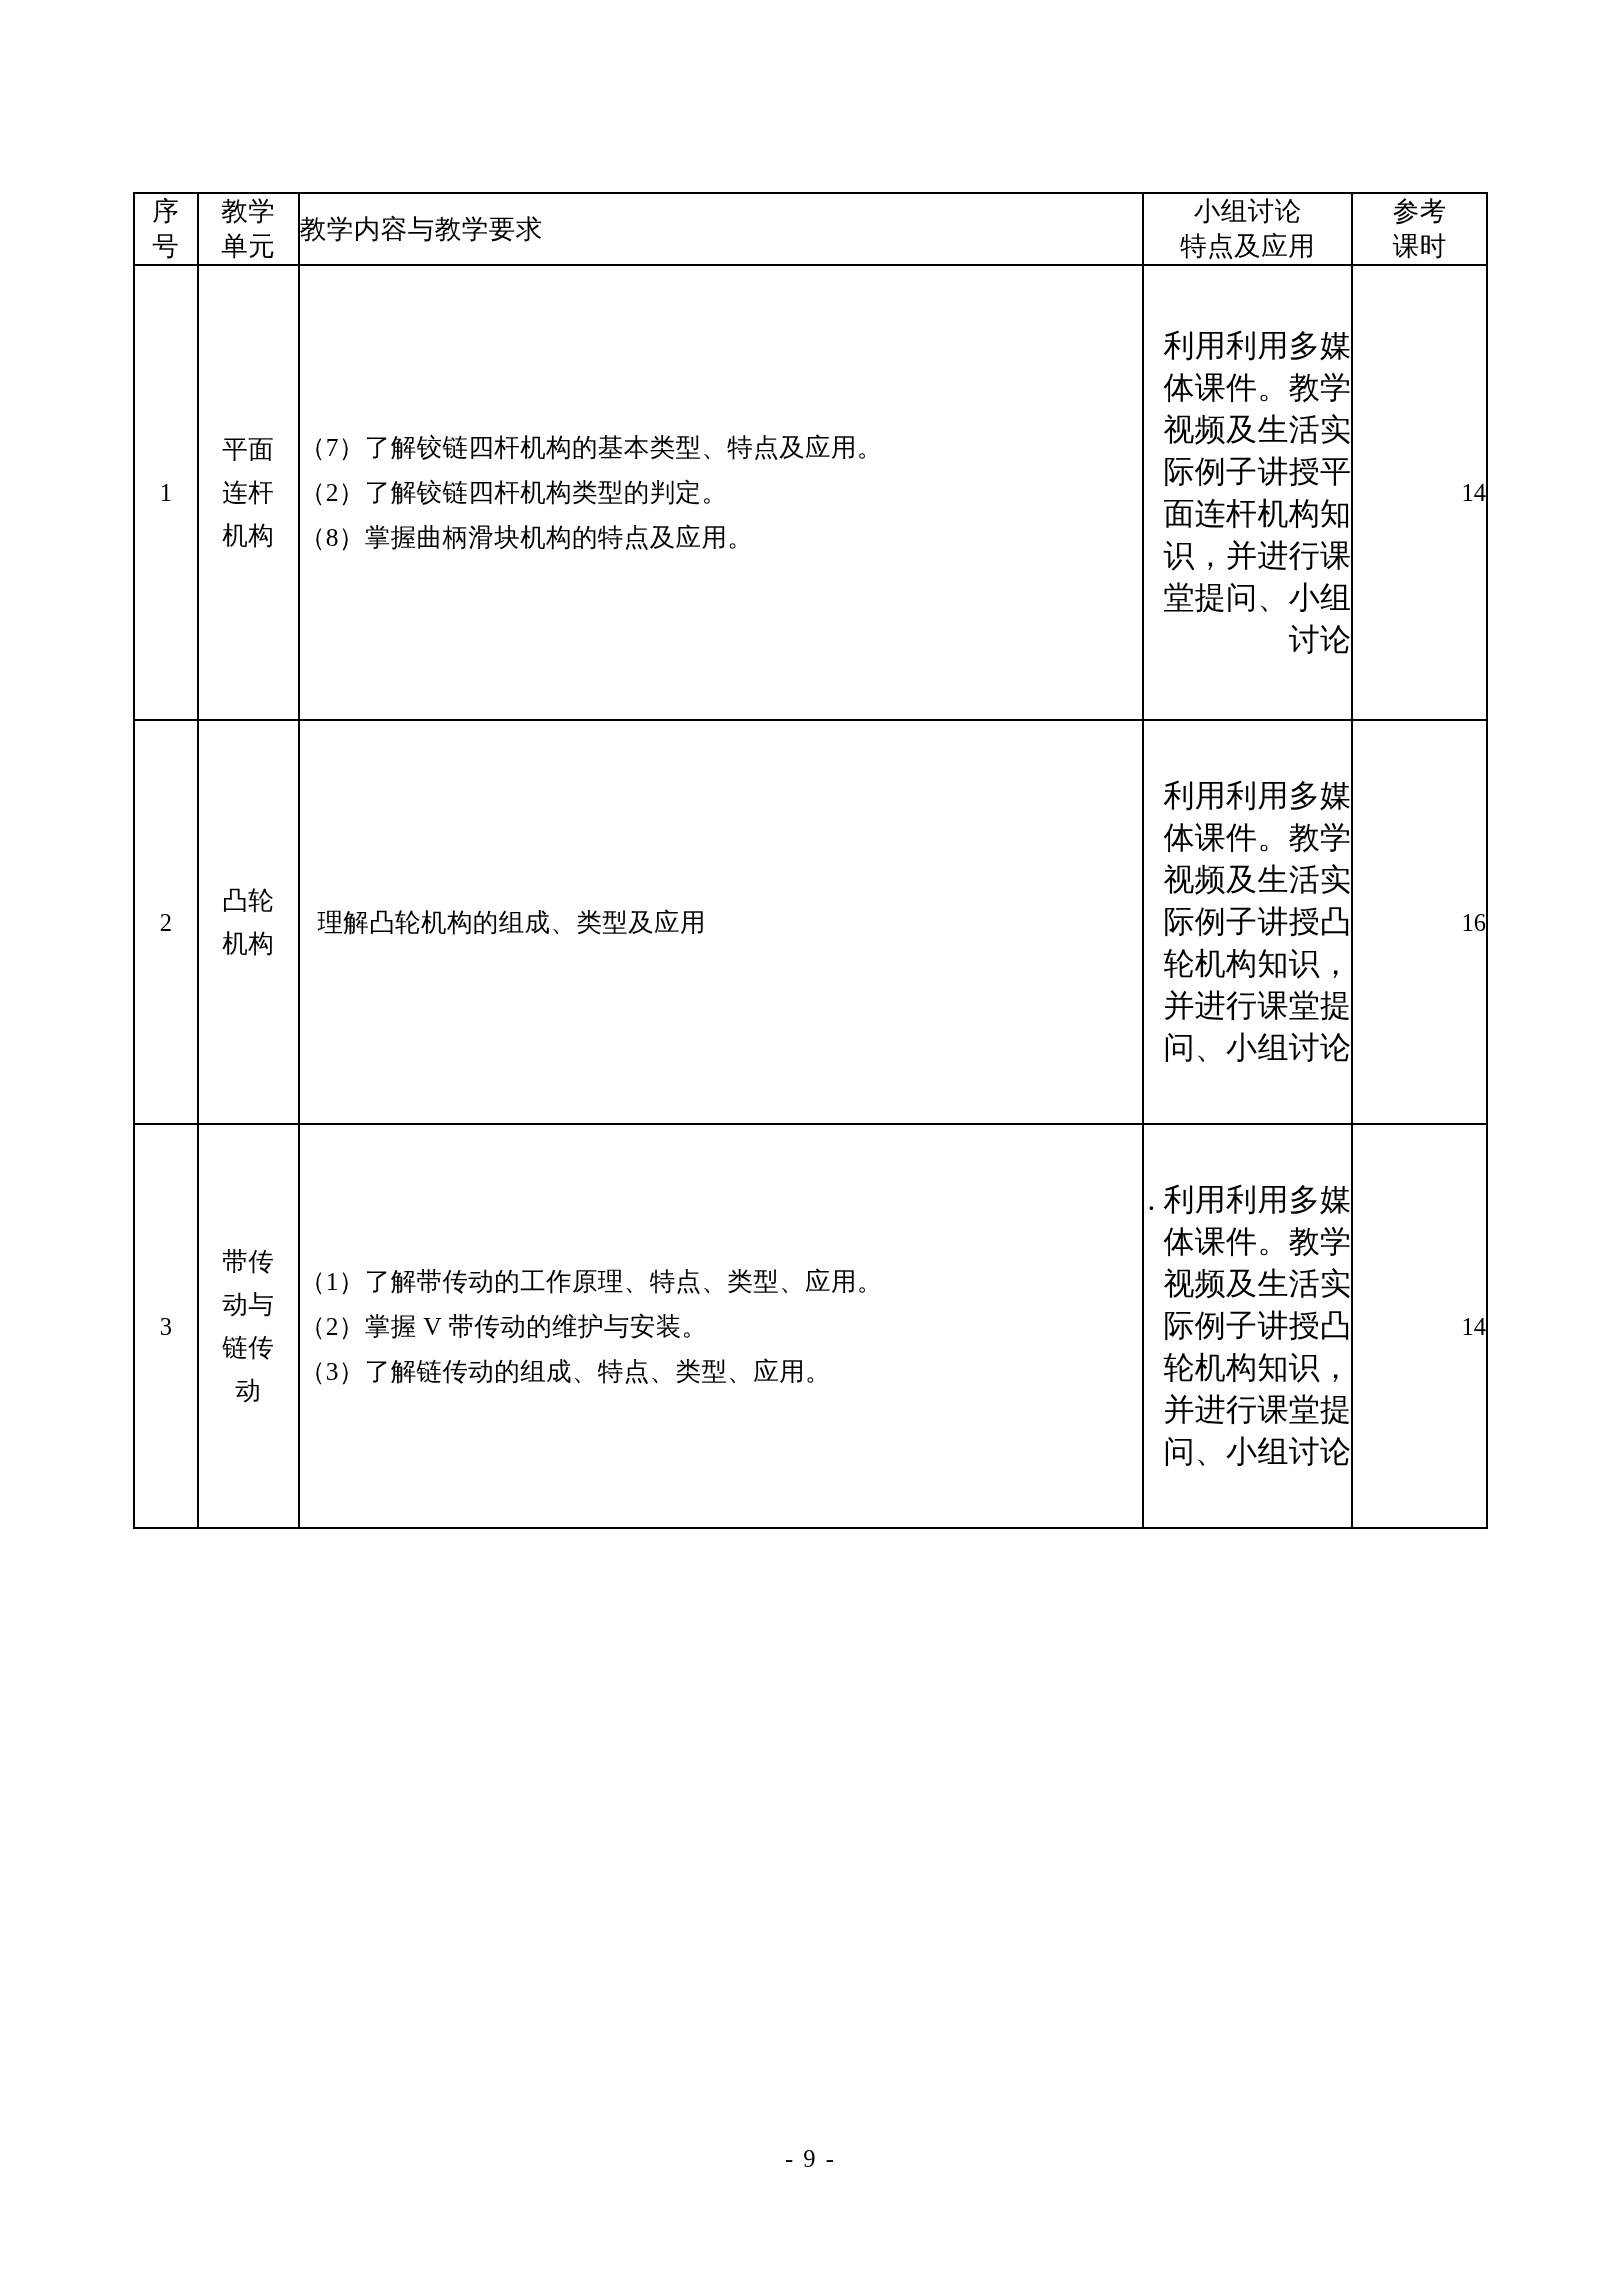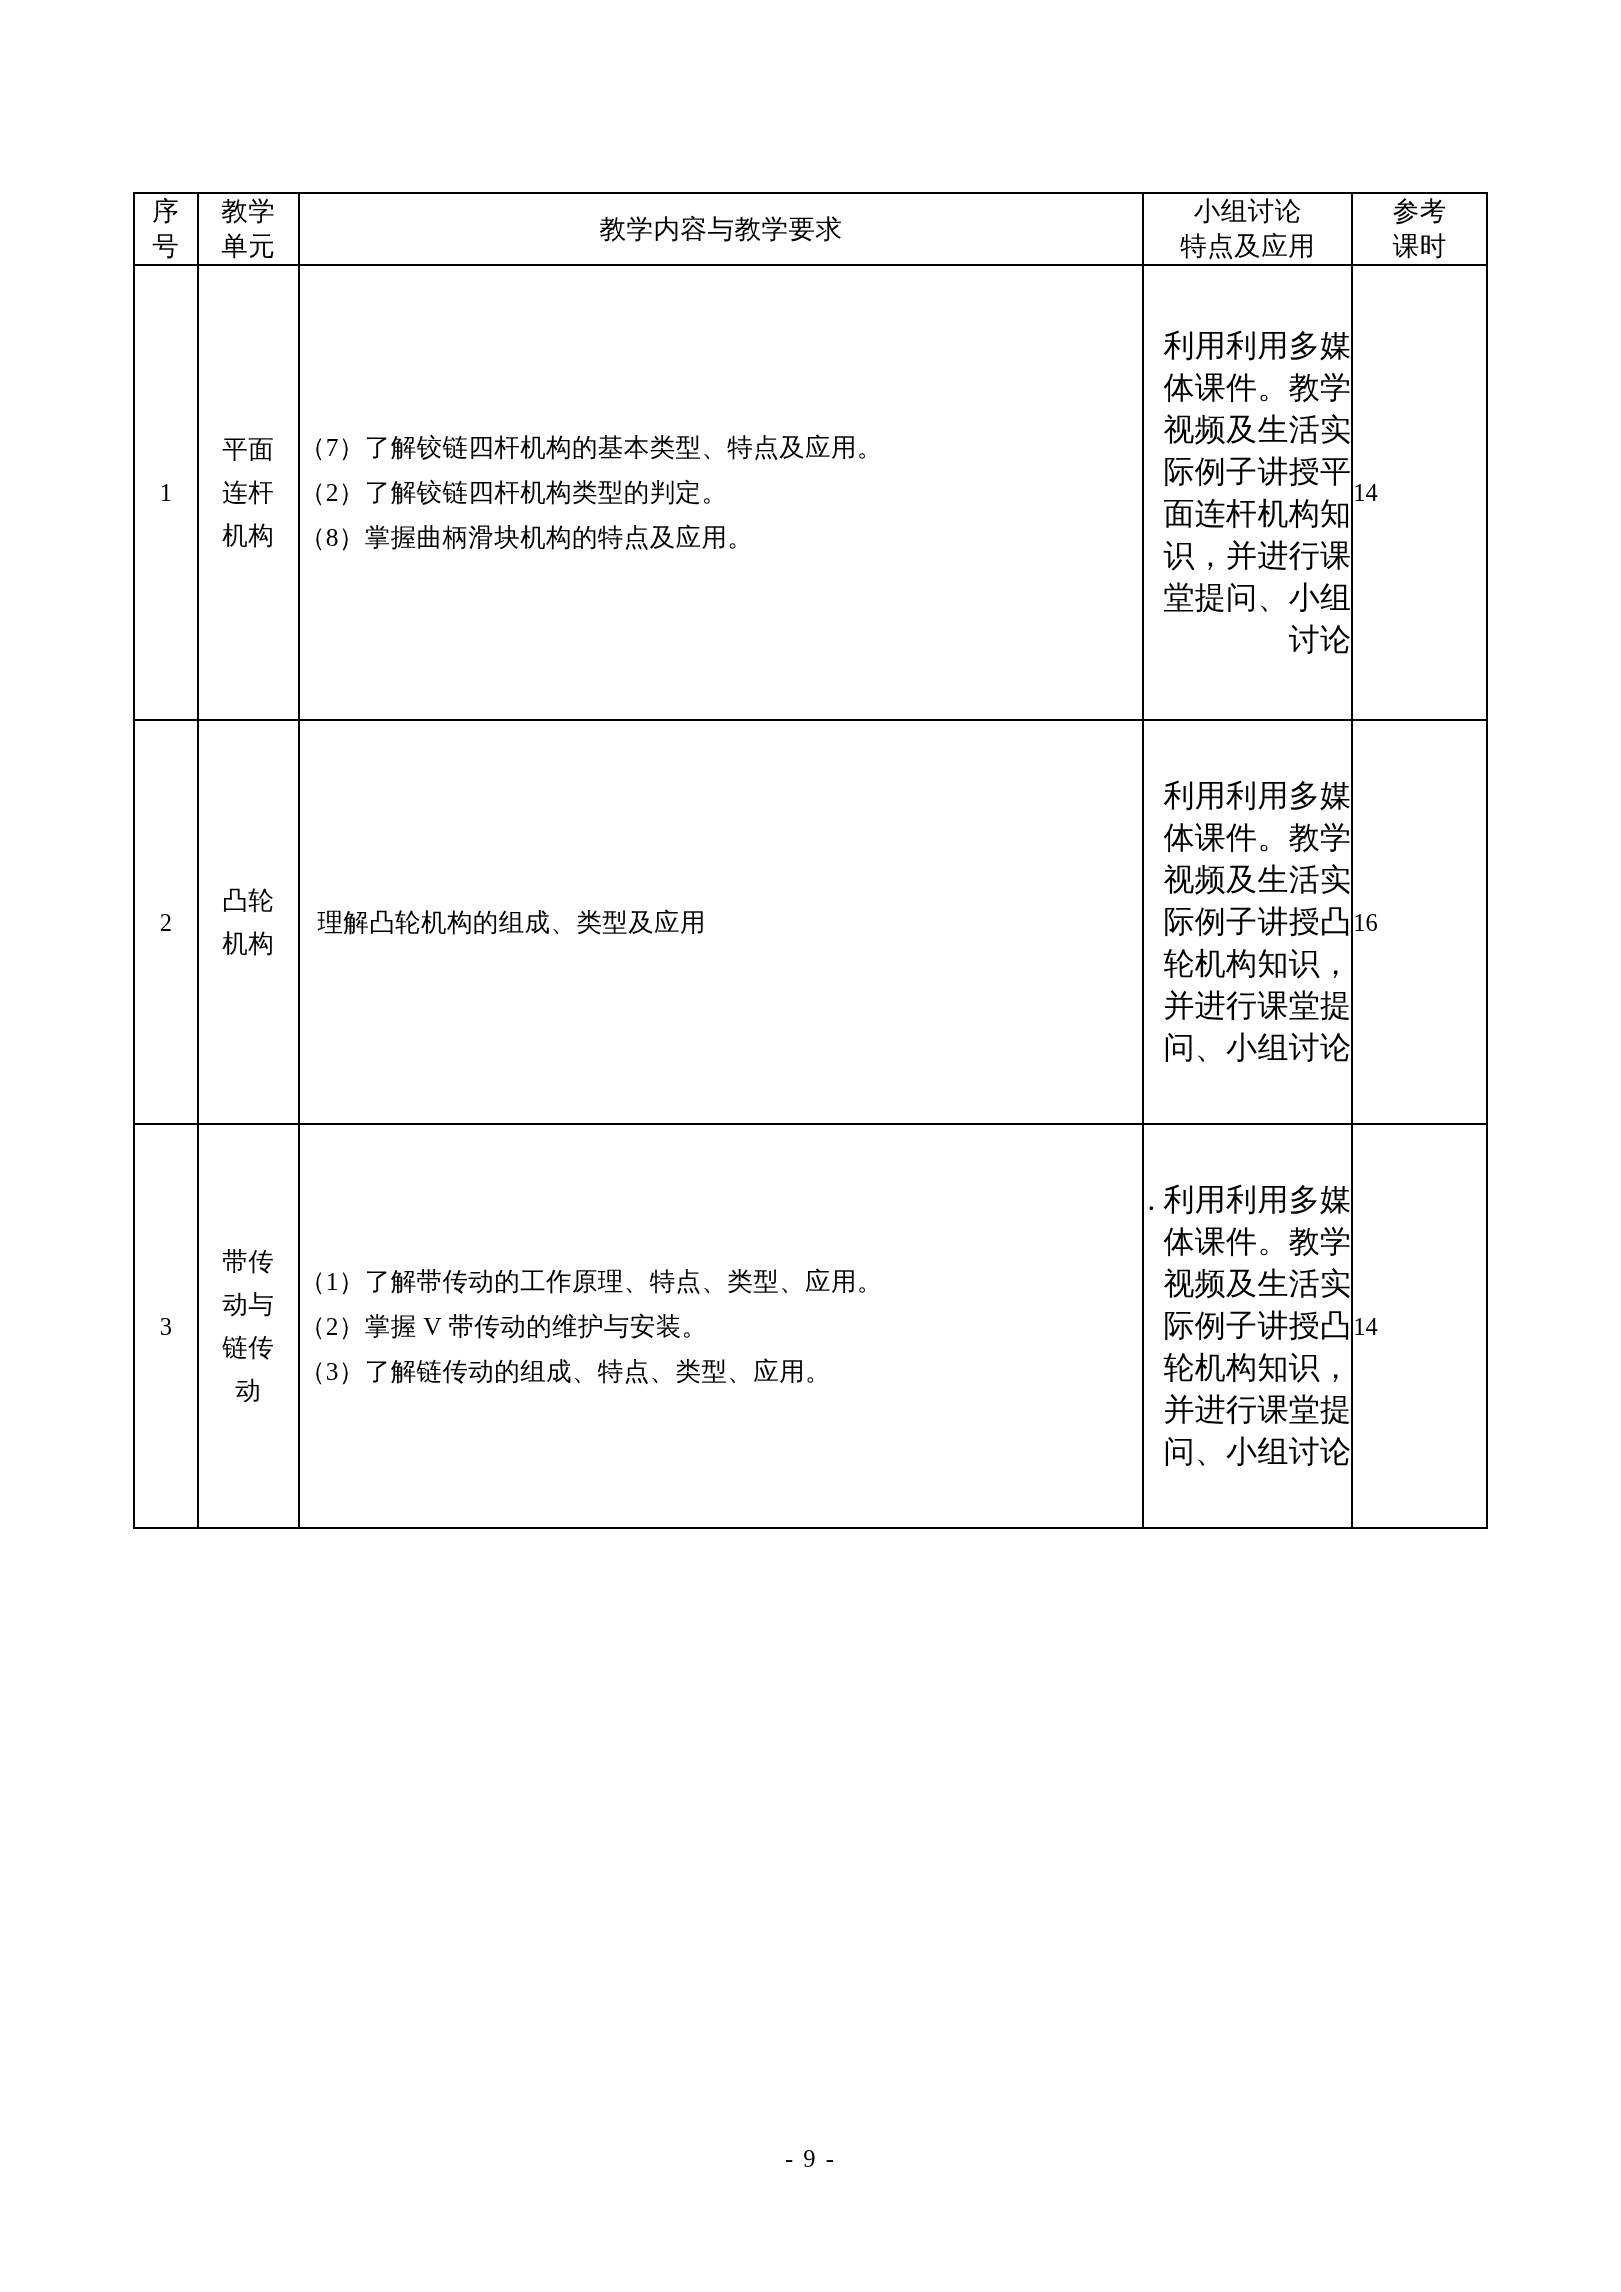--- a/index.html
+++ b/index.html
@@ -52,21 +52,21 @@
   
   .hdr-cell {
     text-align: center;
     font-size: 26.5px;
     line-height: 35px;
     padding: 8.8px 2px 10.8px 2px;
     letter-spacing: 0.5px;
   }
   .hdr-cell .ln { display: block; white-space: nowrap; }
   .hdr-content {
-    text-align: center;
+    text-align: left;
     font-size: 26.5px;
     line-height: 35px;
     letter-spacing: 0.5px;
   }
 
   
   .cell-no {
     text-align: center;
     font-size: 24.5px;
     line-height: 33px;
@@ -94,21 +94,21 @@
   .cell-act {
     text-align: right;
     vertical-align: top;
     font-size: 31px;
     line-height: 42px;
     padding: 9.8px 3.9px 9.8px 9.8px;
     letter-spacing: 0.3px;
     word-break: break-all;
   }
   .cell-hours {
-    text-align: left;
+    text-align: right;
     font-size: 24.5px;
     line-height: 33px;
     font-family: Liberation Serif, serif;
   }
 
   
   .row-1 { height: 455px; }
   .row-2 { height: 404px; }
   .row-3 { height: 404px; }
 

